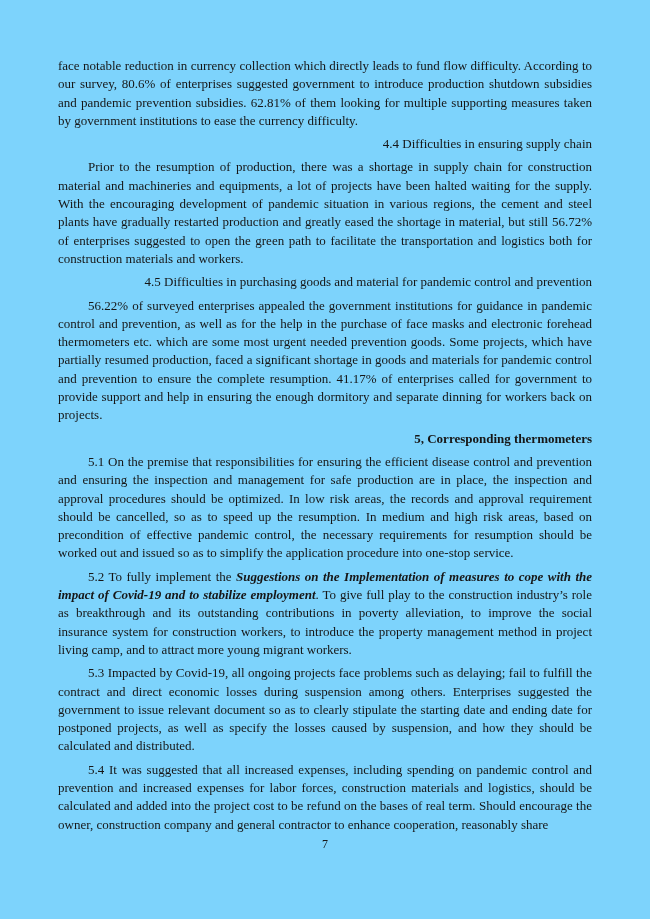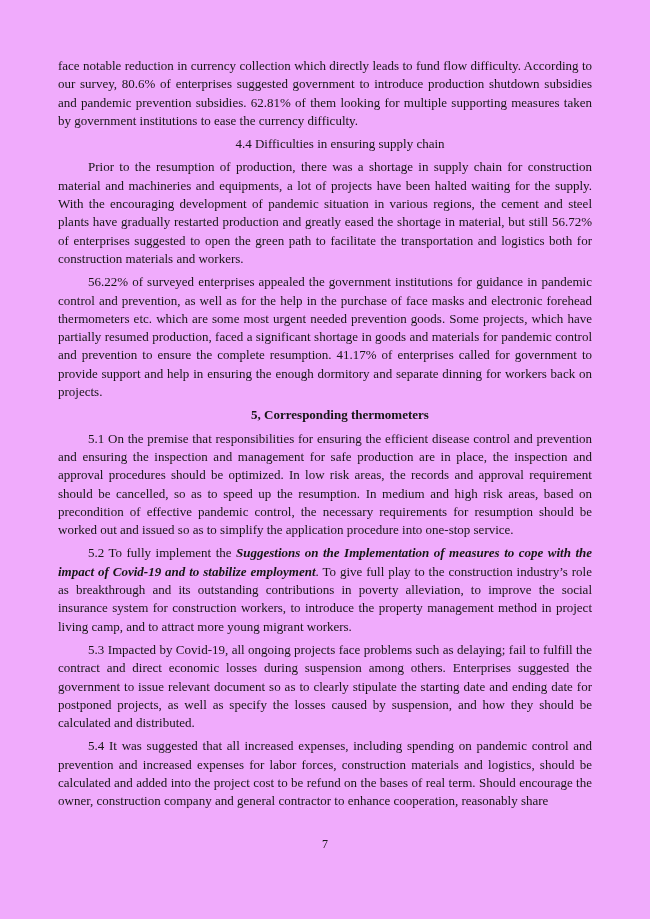--- a/index.html
+++ b/index.html
@@ -4,21 +4,21 @@
 <style>
   html, body {
     margin: 0;
     padding: 0;
     background: #ffffff;
   }
   .page {
     position: relative;
     width: 650px;
     height: 919px;
-    background: #f0abfc;
+    background: #7dd3fc;
     overflow: hidden;
     font-family: "Liberation Serif", "DejaVu Serif", serif;
     color: #161616;
   }
   .content {
     position: absolute;
     left: 58px;
     top: 57px;
     width: 534px;
     font-size: 13px;
@@ -28,21 +28,21 @@
   .para {
     margin: 0 0 5px 0;
     text-indent: 30px;
   }
   .para.no-indent {
     text-indent: 0;
   }
   .heading {
     margin: 0 0 5px 0;
     text-indent: 30px;
-    text-align: center;
+    text-align: right;
   }
   .heading.bold {
     font-weight: bold;
   }
   .bold-italic {
     font-weight: bold;
     font-style: italic;
   }
   .page-number {
     position: absolute;
@@ -59,20 +59,21 @@
 
 <div class="page">
   <div class="content">
 
     <p class="para no-indent">face notable reduction in currency collection which directly leads to fund flow difficulty. According to our survey, 80.6% of enterprises suggested government to introduce production shutdown subsidies and pandemic prevention subsidies. 62.81% of them looking for multiple supporting measures taken by government institutions to ease the currency difficulty.</p>
 
     <p class="heading">4.4 Difficulties in ensuring supply chain</p>
 
     <p class="para">Prior to the resumption of production, there was a shortage in supply chain for construction material and machineries and equipments, a lot of projects have been halted waiting for the supply. With the encouraging development of pandemic situation in various regions, the cement and steel plants have gradually restarted production and greatly eased the shortage in material, but still 56.72% of enterprises suggested to open the green path to facilitate the transportation and logistics both for construction materials and workers.</p>
 
+    <p class="heading">4.5 Difficulties in purchasing goods and material for pandemic control and prevention</p>
 
     <p class="para">56.22% of surveyed enterprises appealed the government institutions for guidance in pandemic control and prevention, as well as for the help in the purchase of face masks and electronic forehead thermometers etc. which are some most urgent needed prevention goods. Some projects, which have partially resumed production, faced a significant shortage in goods and materials for pandemic control and prevention to ensure the complete resumption. 41.17% of enterprises called for government to provide support and help in ensuring the enough dormitory and separate dinning for workers back on projects.</p>
 
     <p class="heading bold">5, Corresponding thermometers</p>
 
     <p class="para">5.1 On the premise that responsibilities for ensuring the efficient disease control and prevention and ensuring the inspection and management for safe production are in place, the inspection and approval procedures should be optimized. In low risk areas, the records and approval requirement should be cancelled, so as to speed up the resumption. In medium and high risk areas, based on precondition of effective pandemic control, the necessary requirements for resumption should be worked out and issued so as to simplify the application procedure into one-stop service.</p>
 
     <p class="para"><span>5.2 To fully implement the </span><span class="bold-italic">Suggestions on the Implementation of measures to cope with the impact of Covid-19 and to stabilize employment</span><span>. To give full play to the construction industry’s role as breakthrough and its outstanding contributions in poverty alleviation, to improve the social insurance system for construction workers, to introduce the property management method in project living camp, and to attract more young migrant workers.</span></p>
 
     <p class="para">5.3 Impacted by Covid-19, all ongoing projects face problems such as delaying; fail to fulfill the contract and direct economic losses during suspension among others. Enterprises suggested the government to issue relevant document so as to clearly stipulate the starting date and ending date for postponed projects, as well as specify the losses caused by suspension, and how they should be calculated and distributed.</p>

